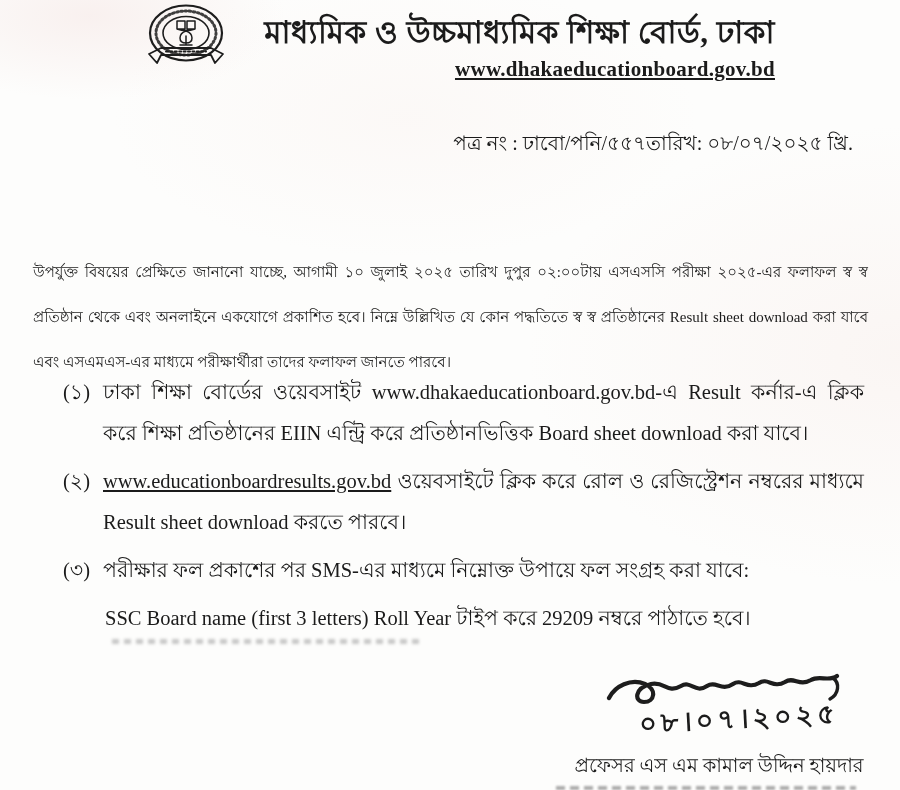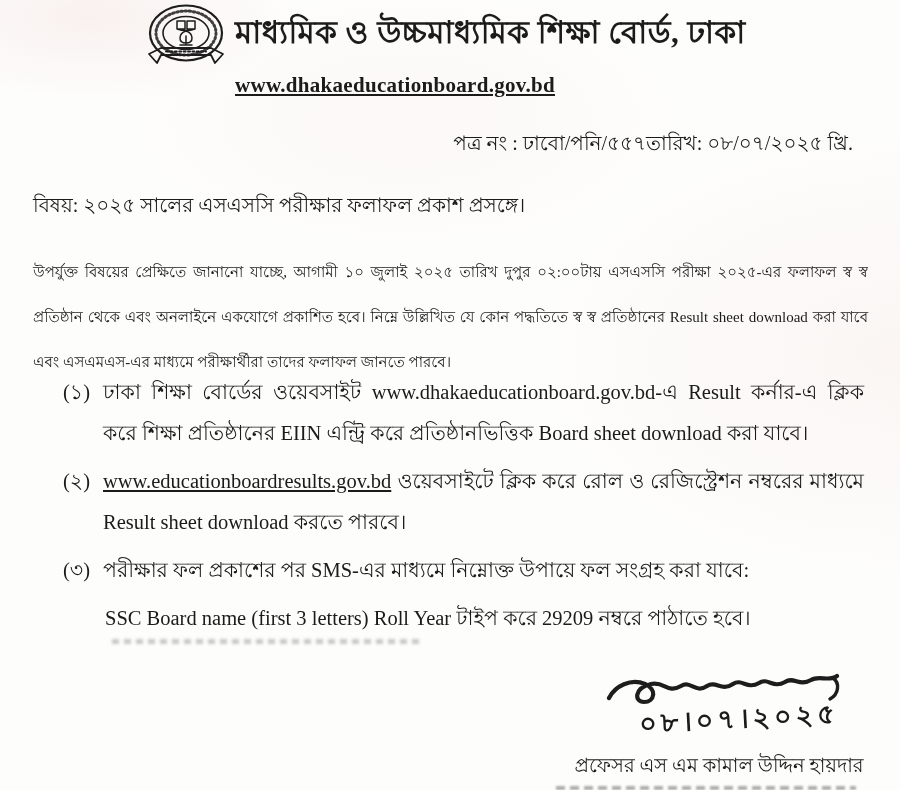--- a/index.html
+++ b/index.html
@@ -12,23 +12,23 @@
     position:relative;width:900px;height:790px;overflow:hidden;
     color:#1b1b1b;
     background:
       radial-gradient(ellipse 280px 120px at 10% 2%, rgba(233,196,192,0.22), transparent 70%),
       radial-gradient(ellipse 520px 320px at 100% 45%, rgba(238,208,200,0.16), transparent 72%),
       radial-gradient(ellipse 420px 200px at 45% 15%, rgba(242,216,208,0.12), transparent 70%),
       #fdfdfc;
   }
   
   .logo{position:absolute;left:141px;top:3px;width:90px;height:72px;}
-  .head-text{position:absolute;left:235px;top:14px;width:540px;text-align:left;}
+  .head-text{position:absolute;left:235px;top:14px;width:540px;text-align:right;}
   .org{font-size:31px;font-weight:700;letter-spacing:0.5px;line-height:1.25;}
-  .site{font-size:21px;font-weight:700;text-decoration:underline;margin-top:20px;letter-spacing:0.3px;}
+  .site{font-size:21px;font-weight:700;text-decoration:underline;margin-top:4px;letter-spacing:0.3px;}
   
   .meta{position:absolute;left:33px;right:47px;top:128px;display:flex;justify-content:flex-end;font-size:20px;}
   
   .subject{position:absolute;left:33px;top:190px;font-size:20px;}
   
   .body-para{position:absolute;left:33px;right:32px;top:250px;font-size:15px;line-height:45px;text-align:justify;}
   
   .list{position:absolute;left:63px;right:36px;top:372px;}
   .li{display:flex;gap:8px;font-size:20.5px;line-height:41px;margin-bottom:7px;}
   .li .num{flex:0 0 32px;}
@@ -72,21 +72,20 @@
   <div class="head-text">
     <div class="org">মাধ্যমিক ও উচ্চমাধ্যমিক শিক্ষা বোর্ড, ঢাকা</div>
     <div class="site">www.dhakaeducationboard.gov.bd</div>
   </div>
 
   <div class="meta">
     <span>পত্র নং : ঢাবো/পনি/৫৫৭</span>
     <span>তারিখ: ০৮/০৭/২০২৫ খ্রি.</span>
   </div>
 
-  <div class="subject">বিষয়: ২০২৫ সালের এসএসসি পরীক্ষার ফলাফল প্রকাশ প্রসঙ্গে।</div>
 
   <div class="body-para">উপর্যুক্ত বিষয়ের প্রেক্ষিতে জানানো যাচ্ছে, আগামী ১০ জুলাই ২০২৫ তারিখ দুপুর ০২:০০টায় এসএসসি পরীক্ষা ২০২৫-এর ফলাফল স্ব স্ব প্রতিষ্ঠান থেকে এবং অনলাইনে একযোগে প্রকাশিত হবে। নিম্নে উল্লিখিত যে কোন পদ্ধতিতে স্ব স্ব প্রতিষ্ঠানের Result sheet download করা যাবে এবং এসএমএস-এর মাধ্যমে পরীক্ষার্থীরা তাদের ফলাফল জানতে পারবে।</div>
 
   <div class="list">
     <div class="li">
       <span class="num">(১)</span>
       <span class="txt">ঢাকা শিক্ষা বোর্ডের ওয়েবসাইট www.dhakaeducationboard.gov.bd-এ Result কর্নার-এ ক্লিক করে শিক্ষা প্রতিষ্ঠানের EIIN এন্ট্রি করে প্রতিষ্ঠানভিত্তিক Board sheet download  করা  যাবে।</span>
     </div>
     <div class="li">
       <span class="num">(২)</span>

